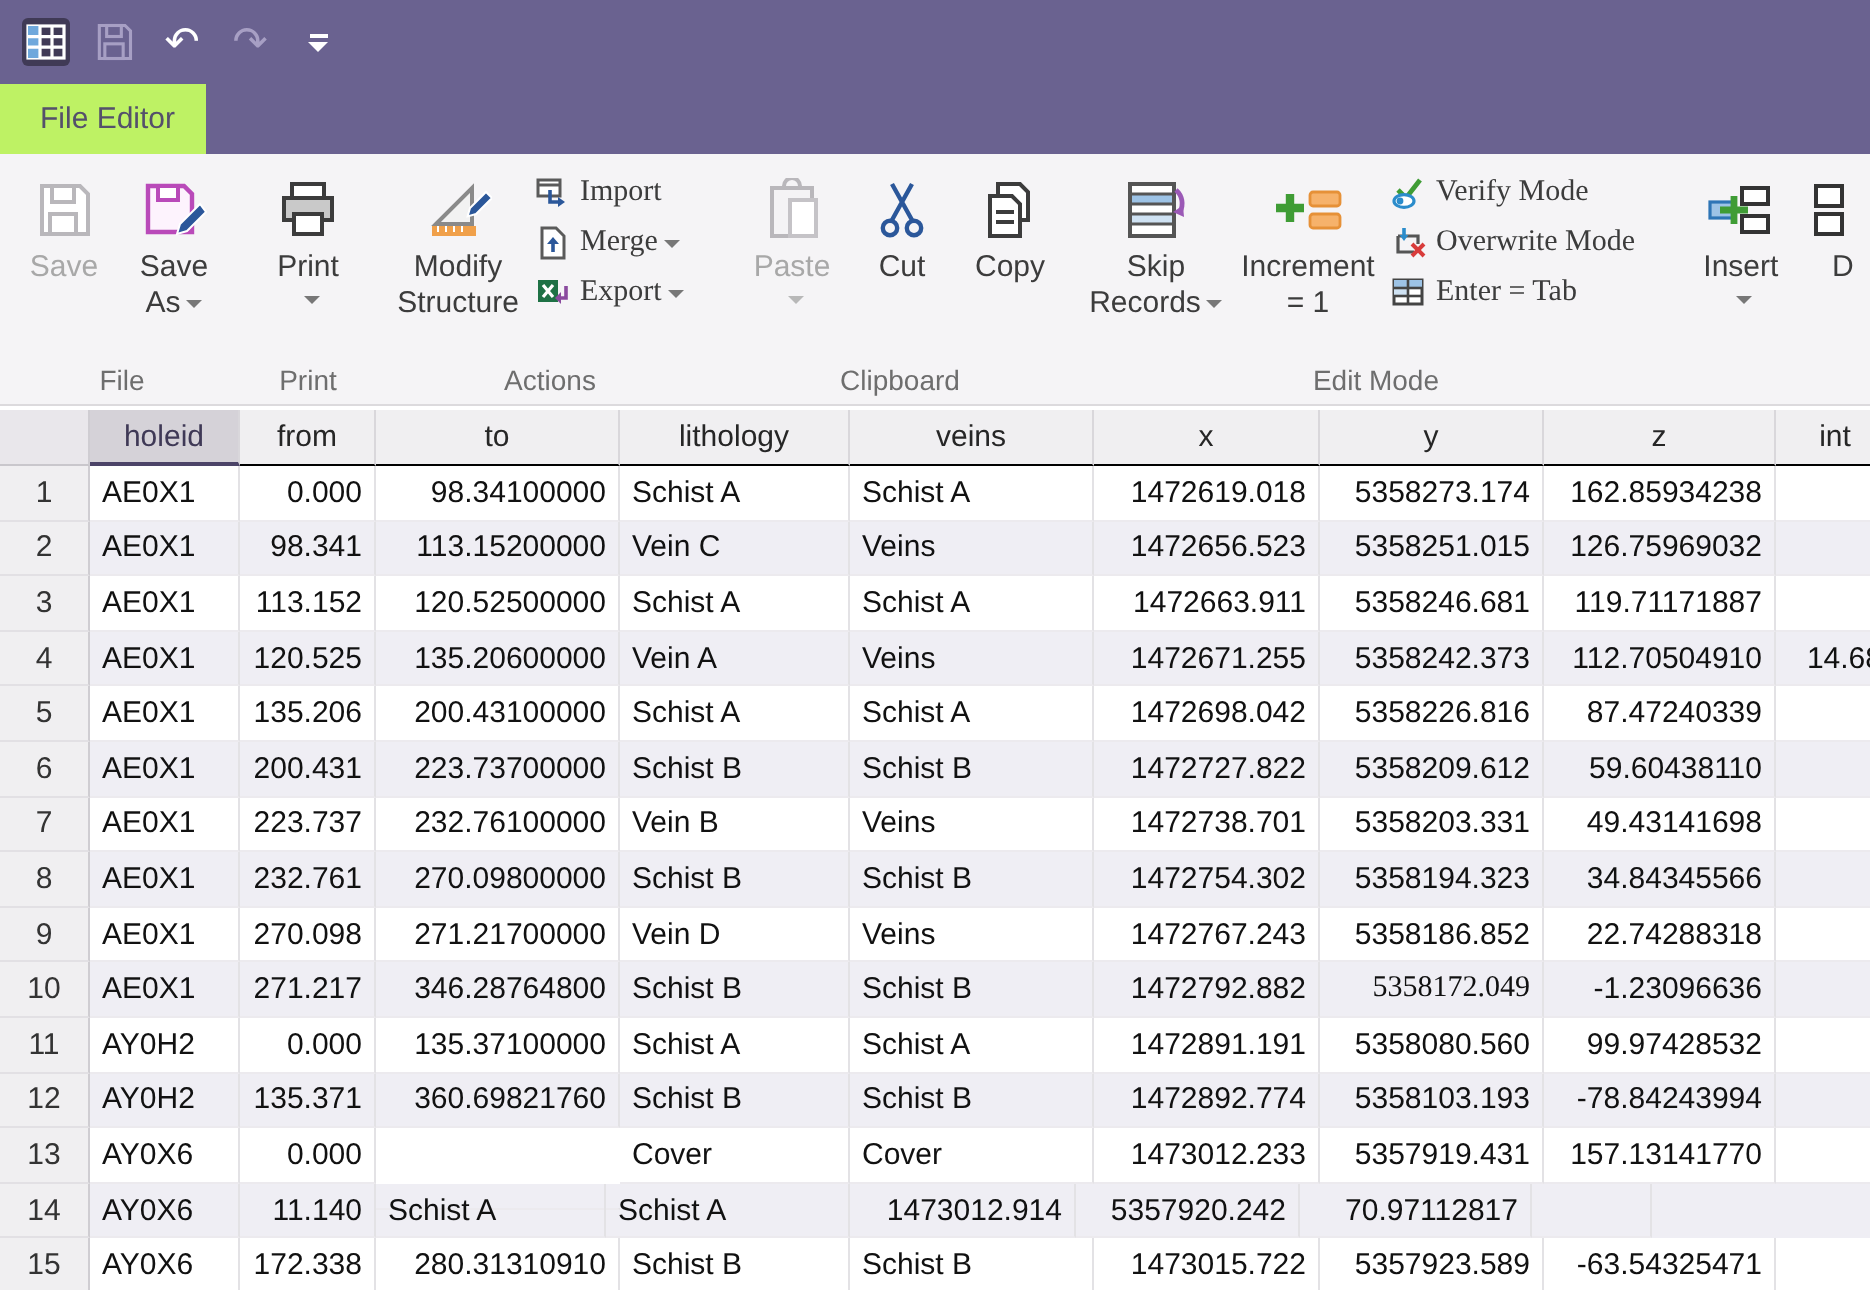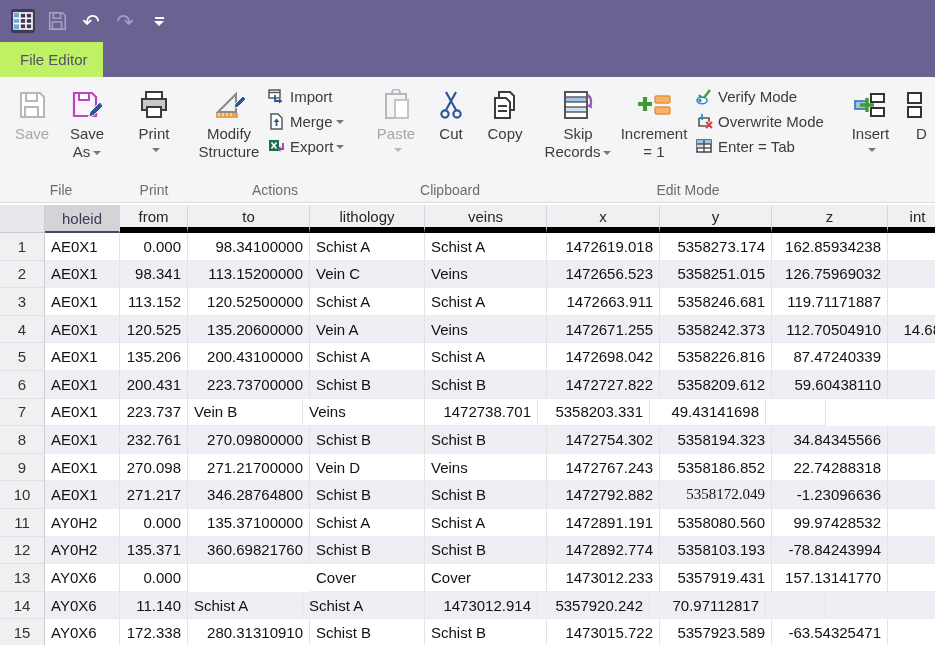--- a/index.html
+++ b/index.html
@@ -31,30 +31,30 @@
   .big-btn { display:flex; flex-direction:column; align-items:center; padding:5px 5px 0 5px; }
   .big-btn .icon-box { height:40px; display:flex; align-items:center; justify-content:center; }
   .big-btn .lbl { font-size:15px; line-height:18px; color:#3c3c3c; text-align:center; white-space:nowrap; }
   .big-btn.disabled .lbl { color:#a8a8a8; }
   .arrow-dn { display:inline-block; width:0; height:0; border-left:4px solid transparent;
     border-right:4px solid transparent; border-top:4px solid #777; vertical-align:middle; margin-left:3px; }
   .arrow-row { height:14px; display:flex; align-items:center; justify-content:center; }
   .disabled .arrow-dn { border-top-color:#b8b8b8; }
 
   .small-stack { display:flex; flex-direction:column; justify-content:flex-start; padding:4px 2px; }
-  .small-btn { display:flex; align-items:center; height:25px; white-space:nowrap; }
+  .small-btn { display:flex; align-items:center; height:25px; white-space:nowrap;font-family:Liberation Serif, serif; }
   .small-btn svg { margin-right:5px; flex:0 0 auto; }
   .small-btn .lbl { font-size:15px; color:#3c3c3c; }
 
   
   .table-wrap { position:relative; width:935px; margin-top:2px; font-size:15px; color:#111; }
   .tr, .thead { display:flex; }
   .thead { height:28px; }
   .corner { width:45px; flex:0 0 45px; background:#e9e7eb; border-right:1px solid #cfcdd2; border-bottom:1px solid #c9c7cc; }
-  .th { height:28px; flex-shrink:0; background:#f0eff1; border-right:1px solid #d9d7db; border-bottom:6px solid #000000;
+  .th { height:28px; flex-shrink:0; background:#f0eff1; border-right:1px solid #d9d7db; border-bottom:1px solid #000000;
     display:flex; align-items:center; justify-content:center; color:#262626; }
   .th.selected { background:#d5d2d8; color:#3f3956; border-bottom:2px solid #4c4468; }
   .tr { height:27.6px; background:#fff; }
   .tr.even { background:#efeef4; }
   .rownum { width:45px; flex:0 0 45px; background:#f0eff1; border-right:1px solid #cfcdd2; border-bottom:1px solid #e2e0e4;
     display:flex; align-items:center; justify-content:center; color:#333; }
   .td { flex-shrink:0; border-right:1px solid #e3e2e5; border-bottom:1px solid #eceaee;
     padding:0 6px; display:flex; align-items:center; white-space:nowrap; overflow:hidden; }
   .td.ta-right { justify-content:flex-end; }
 </style>
@@ -420,20 +420,21 @@
         <div class="td" style="width: 122px;">Schist B</div>
         <div class="td ta-right" style="width: 113px;">1472727.822</div>
         <div class="td ta-right" style="width: 112px;">5358209.612</div>
         <div class="td ta-right" style="width: 116px; text-align: right;">59.60438110</div>
         <div class="td ta-right" style="width: 60px;"></div>
       </div>
       <div class="tr">
         <div class="rownum">7</div>
         <div class="td" style="width: 75px;">AE0X1</div>
         <div class="td ta-right" style="width: 68px;">223.737</div>
+        <div class="td ta-right" style="width: 122px;">232.76100000</div>
         <div class="td" style="width: 115px;">Vein B</div>
         <div class="td" style="width: 122px;">Veins</div>
         <div class="td ta-right" style="width: 113px;">1472738.701</div>
         <div class="td ta-right" style="width: 112px;">5358203.331</div>
         <div class="td ta-right" style="width: 116px;">49.43141698</div>
         <div class="td ta-right" style="width: 60px;"></div>
       </div>
       <div class="tr even">
         <div class="rownum">8</div>
         <div class="td" style="width: 75px;">AE0X1</div>

